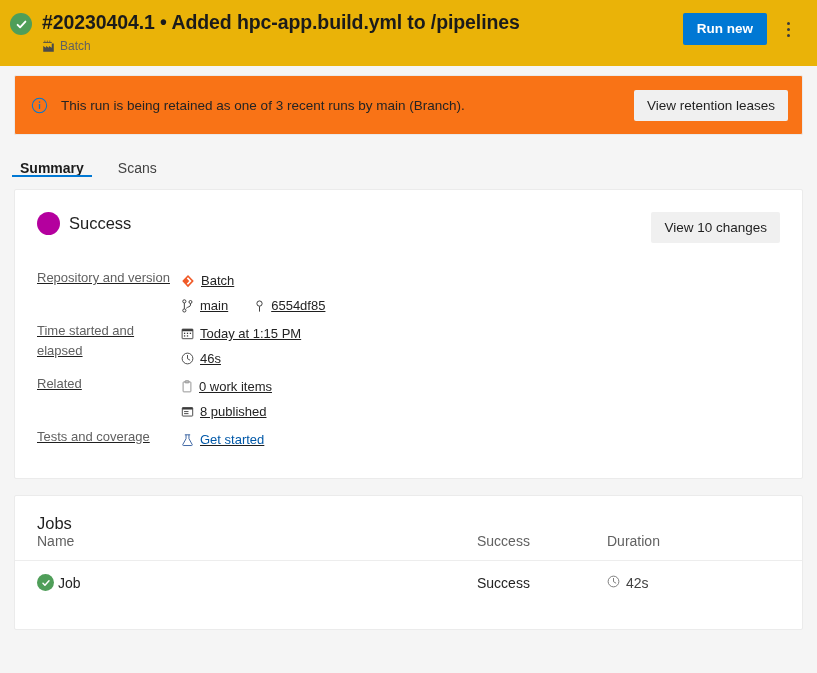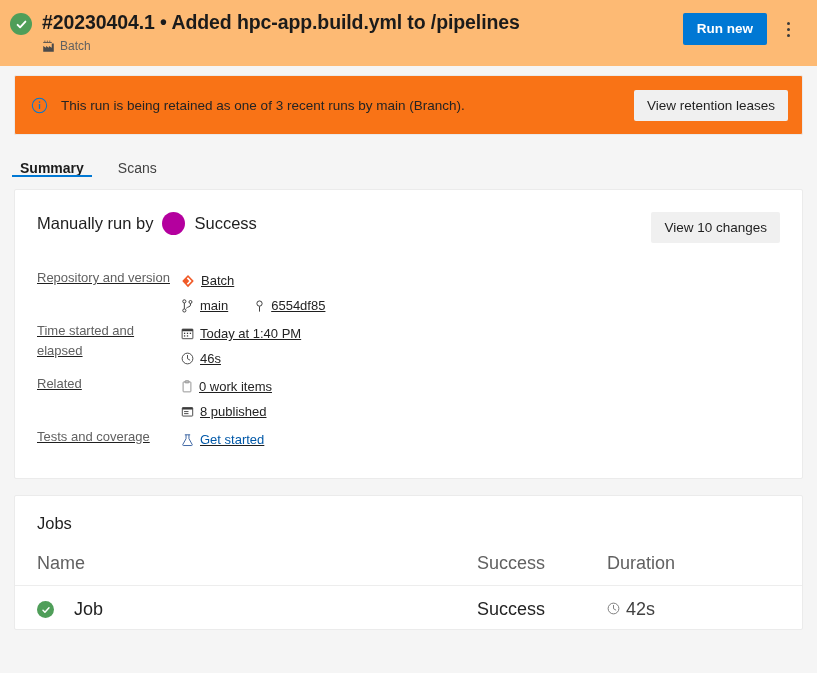--- a/index.html
+++ b/index.html
@@ -11,21 +11,21 @@
     height: 673px;
     background: #f5f5f5;
     font-family: "Liberation Sans", sans-serif;
     color: #1f1f1f;
     overflow: hidden;
     position: relative;
   }
 
   
   .header {
-    background: #fdba74;
+    background: #eab308;
     height: 66px;
     display: flex;
     align-items: flex-start;
     padding: 10px 14px 0 10px;
     box-sizing: border-box;
     position: relative;
   }
   .hdr-status-icon {
     width: 22px;
     height: 22px;
@@ -224,40 +224,39 @@
   .link { color: #0058a8; cursor: pointer; }
 
   
   .jobs-title {
     font-size: 16.5px;
     color: #1f1f1f;
     padding: 0 22px;
   }
   .jobs-table {
     width: 100%;
-    margin-top: 20px;
     border-collapse: collapse;
-    font-size: 18px;
+    font-size: 14px;
   }
   .jobs-table th {
     text-align: left;
     font-weight: 400;
     color: #616161;
     padding: 0 0 11px 0;
     border-bottom: 1px solid #ededed;
   }
   .jobs-table td {
     padding: 13px 0 0 0;
     color: #242424;
     vertical-align: middle;
   }
   .col-name  { width: 440px; padding-left: 22px !important; }
   .col-status{ width: 130px; }
   .col-dur   { width: auto; }
-  .job-name-cell { display: flex; align-items: center; gap: 20px; }
+  .job-name-cell { display: flex; align-items: center; gap: 4px; }
   .job-status-dot {
     width: 17px;
     height: 17px;
     border-radius: 50%;
     background: #4f9e59;
     display: flex;
     align-items: center;
     justify-content: center;
     flex: 0 0 auto;
   }
@@ -314,21 +313,20 @@
 </div>
 
 <div class="tabs">
   <button class="tab active">Summary</button>
   <button class="tab">Scans</button>
 </div>
 
 <div class="card summary">
   <div class="summary-head">
     <div class="run-by">
-      <span>Manually run by</span>
       <span class="avatar"></span>
       <span>Success</span>
     </div>
     <button class="btn-subtle">View 10 changes</button>
   </div>
 
   <div class="details">
 
     <div class="det-label">Repository and version</div>
     <div class="det-values">
@@ -373,21 +371,21 @@
           <svg width="13" height="13" viewBox="0 0 16 16" aria-hidden="true">
             <rect x="1.4" y="2.6" width="13.2" height="11.8" rx="0.6" fill="none" stroke="#3a3a3a" stroke-width="1.1"></rect>
             <rect x="1.4" y="2.6" width="13.2" height="2.6" fill="#3a3a3a"></rect>
             <rect x="3.6" y="7" width="1.6" height="1.6" fill="#3a3a3a"></rect>
             <rect x="7.2" y="7" width="1.6" height="1.6" fill="#3a3a3a"></rect>
             <rect x="10.8" y="7" width="1.6" height="1.6" fill="#3a3a3a"></rect>
             <rect x="3.6" y="10.2" width="1.6" height="1.6" fill="#3a3a3a"></rect>
             <rect x="7.2" y="10.2" width="1.6" height="1.6" fill="#3a3a3a"></rect>
           </svg>
         </span>
-        <span>Today at 1:40 PM</span>
+        <span>Today at 1:15 PM</span>
       </div>
       <div class="det-line">
         <span class="ic">
           <svg width="13" height="13" viewBox="0 0 16 16" aria-hidden="true">
             <circle cx="8" cy="8" r="6.6" fill="none" stroke="#3a3a3a" stroke-width="1.1"></circle>
             <path d="M8 4.2 V8.2 L10.8 9.9" stroke="#3a3a3a" stroke-width="1.1" fill="none" stroke-linecap="round"></path>
           </svg>
         </span>
         <span>46s</span>
       </div>

